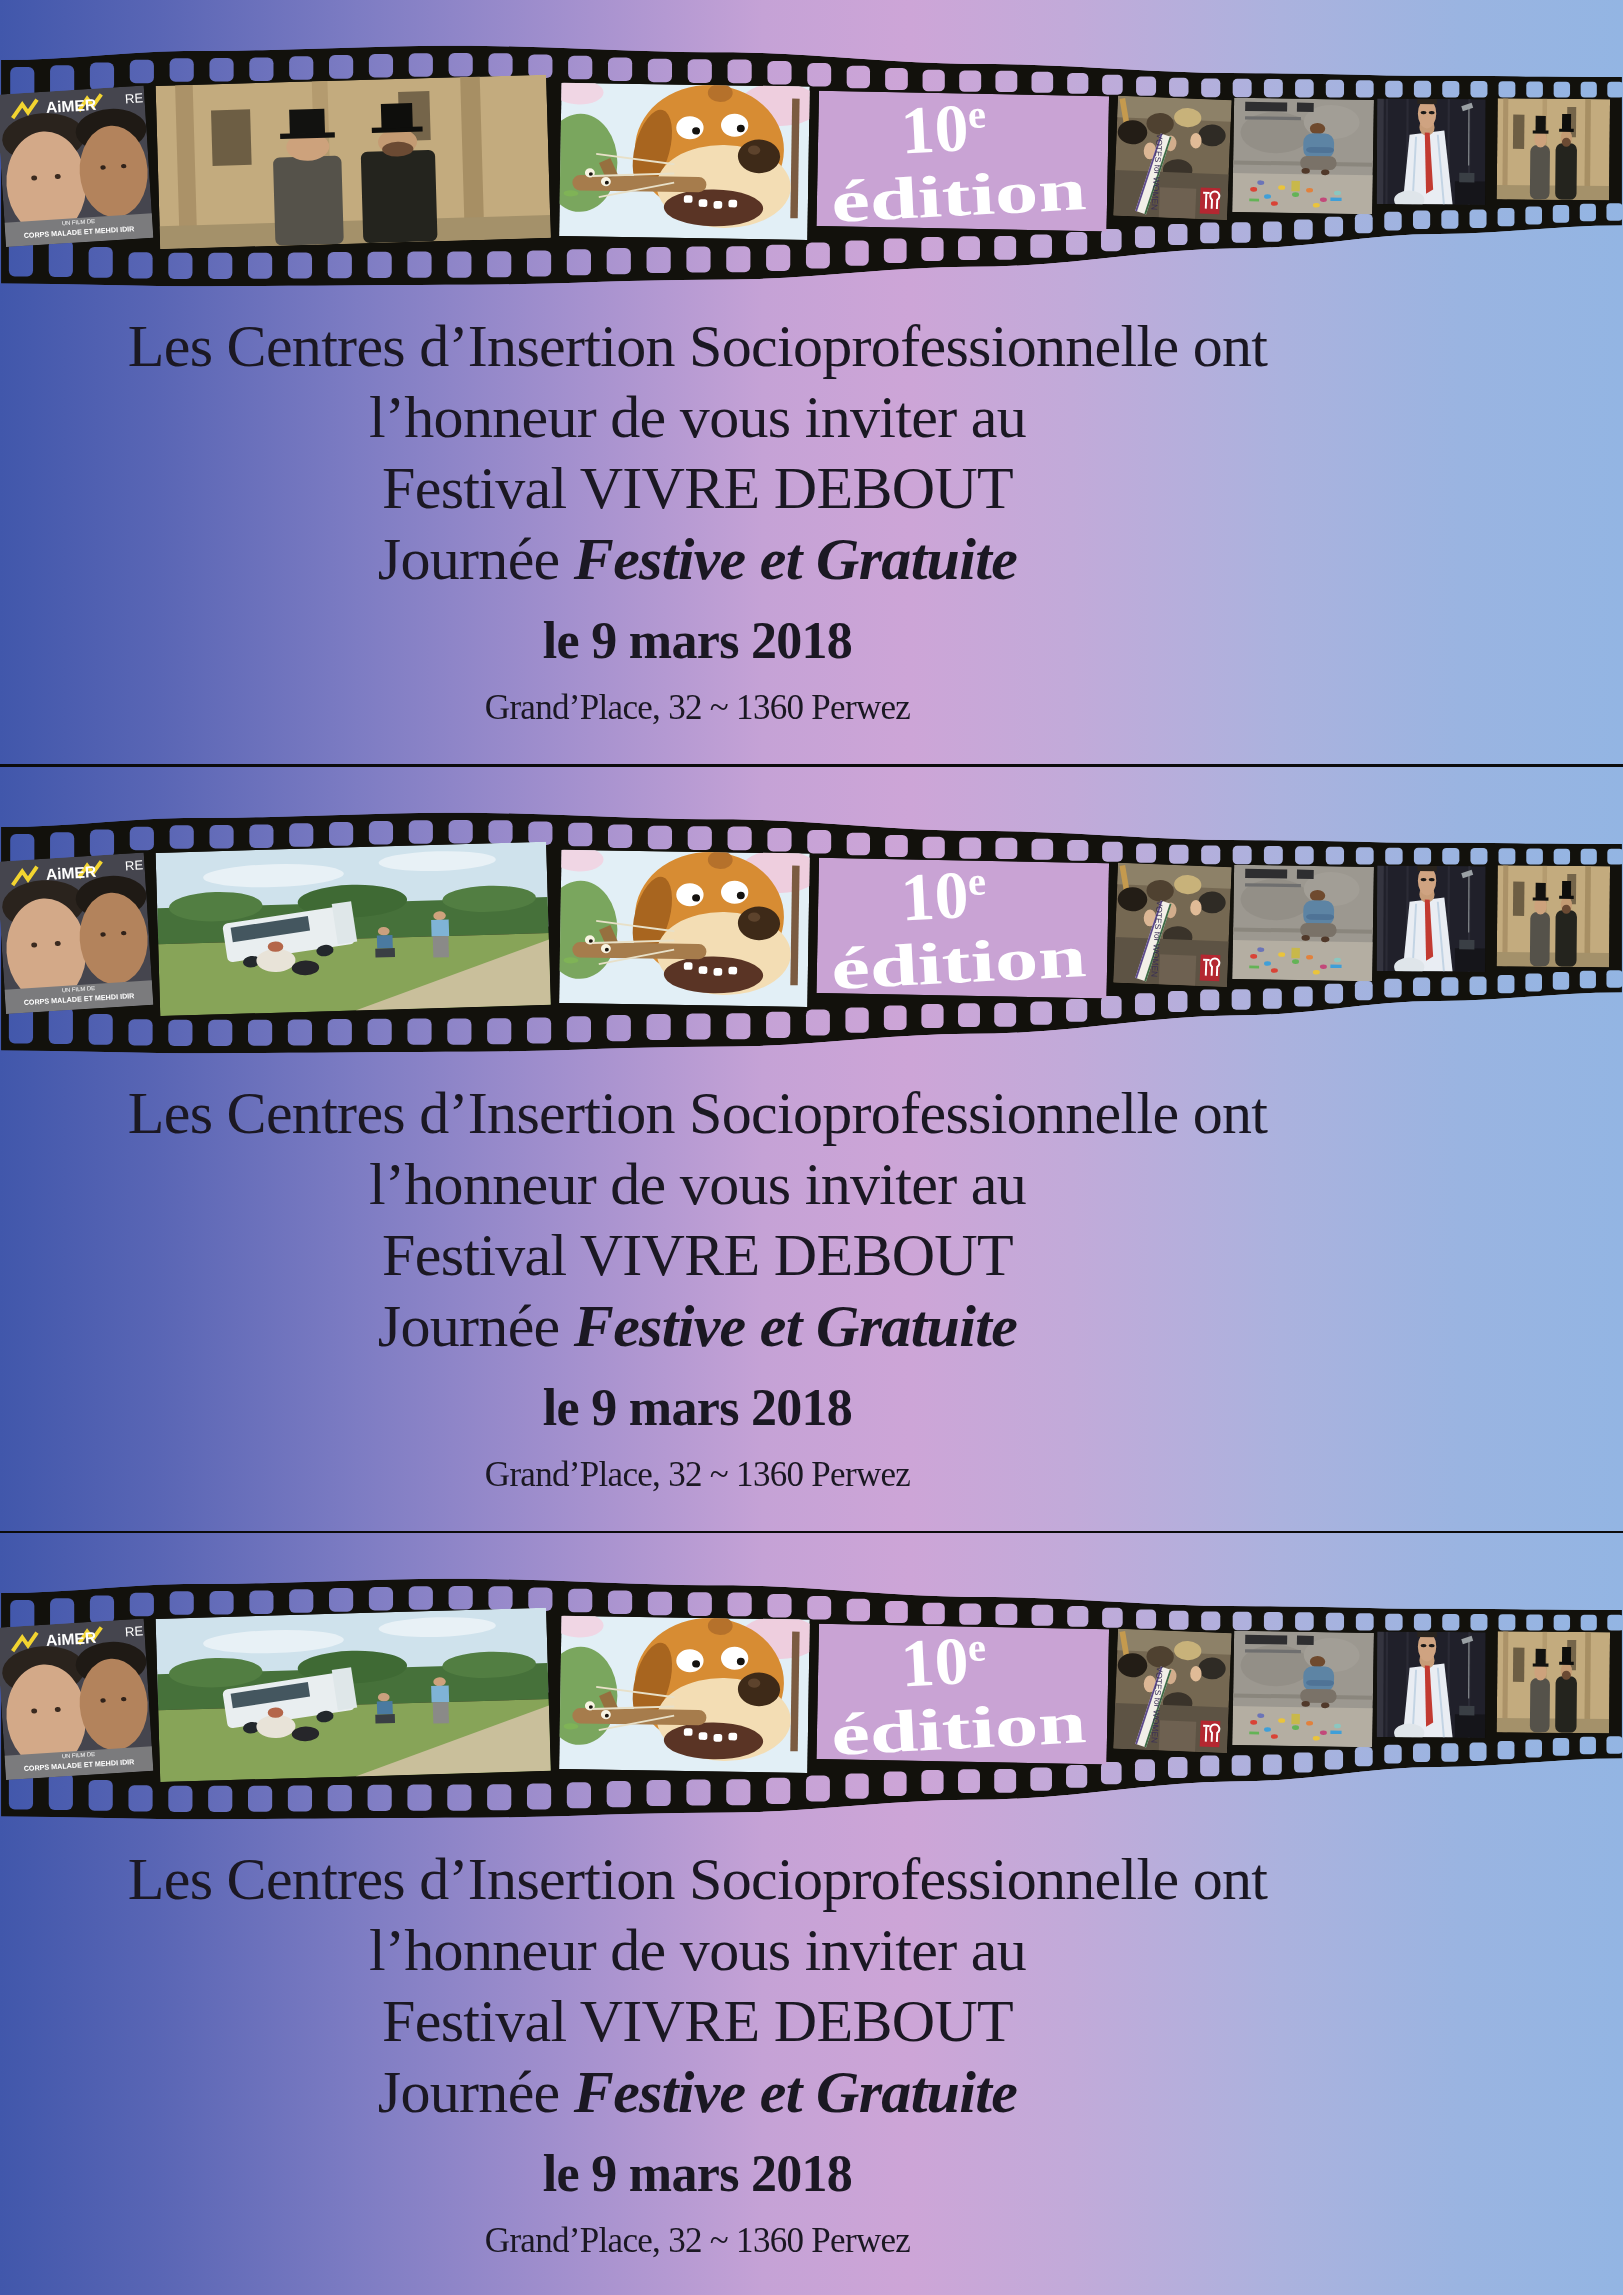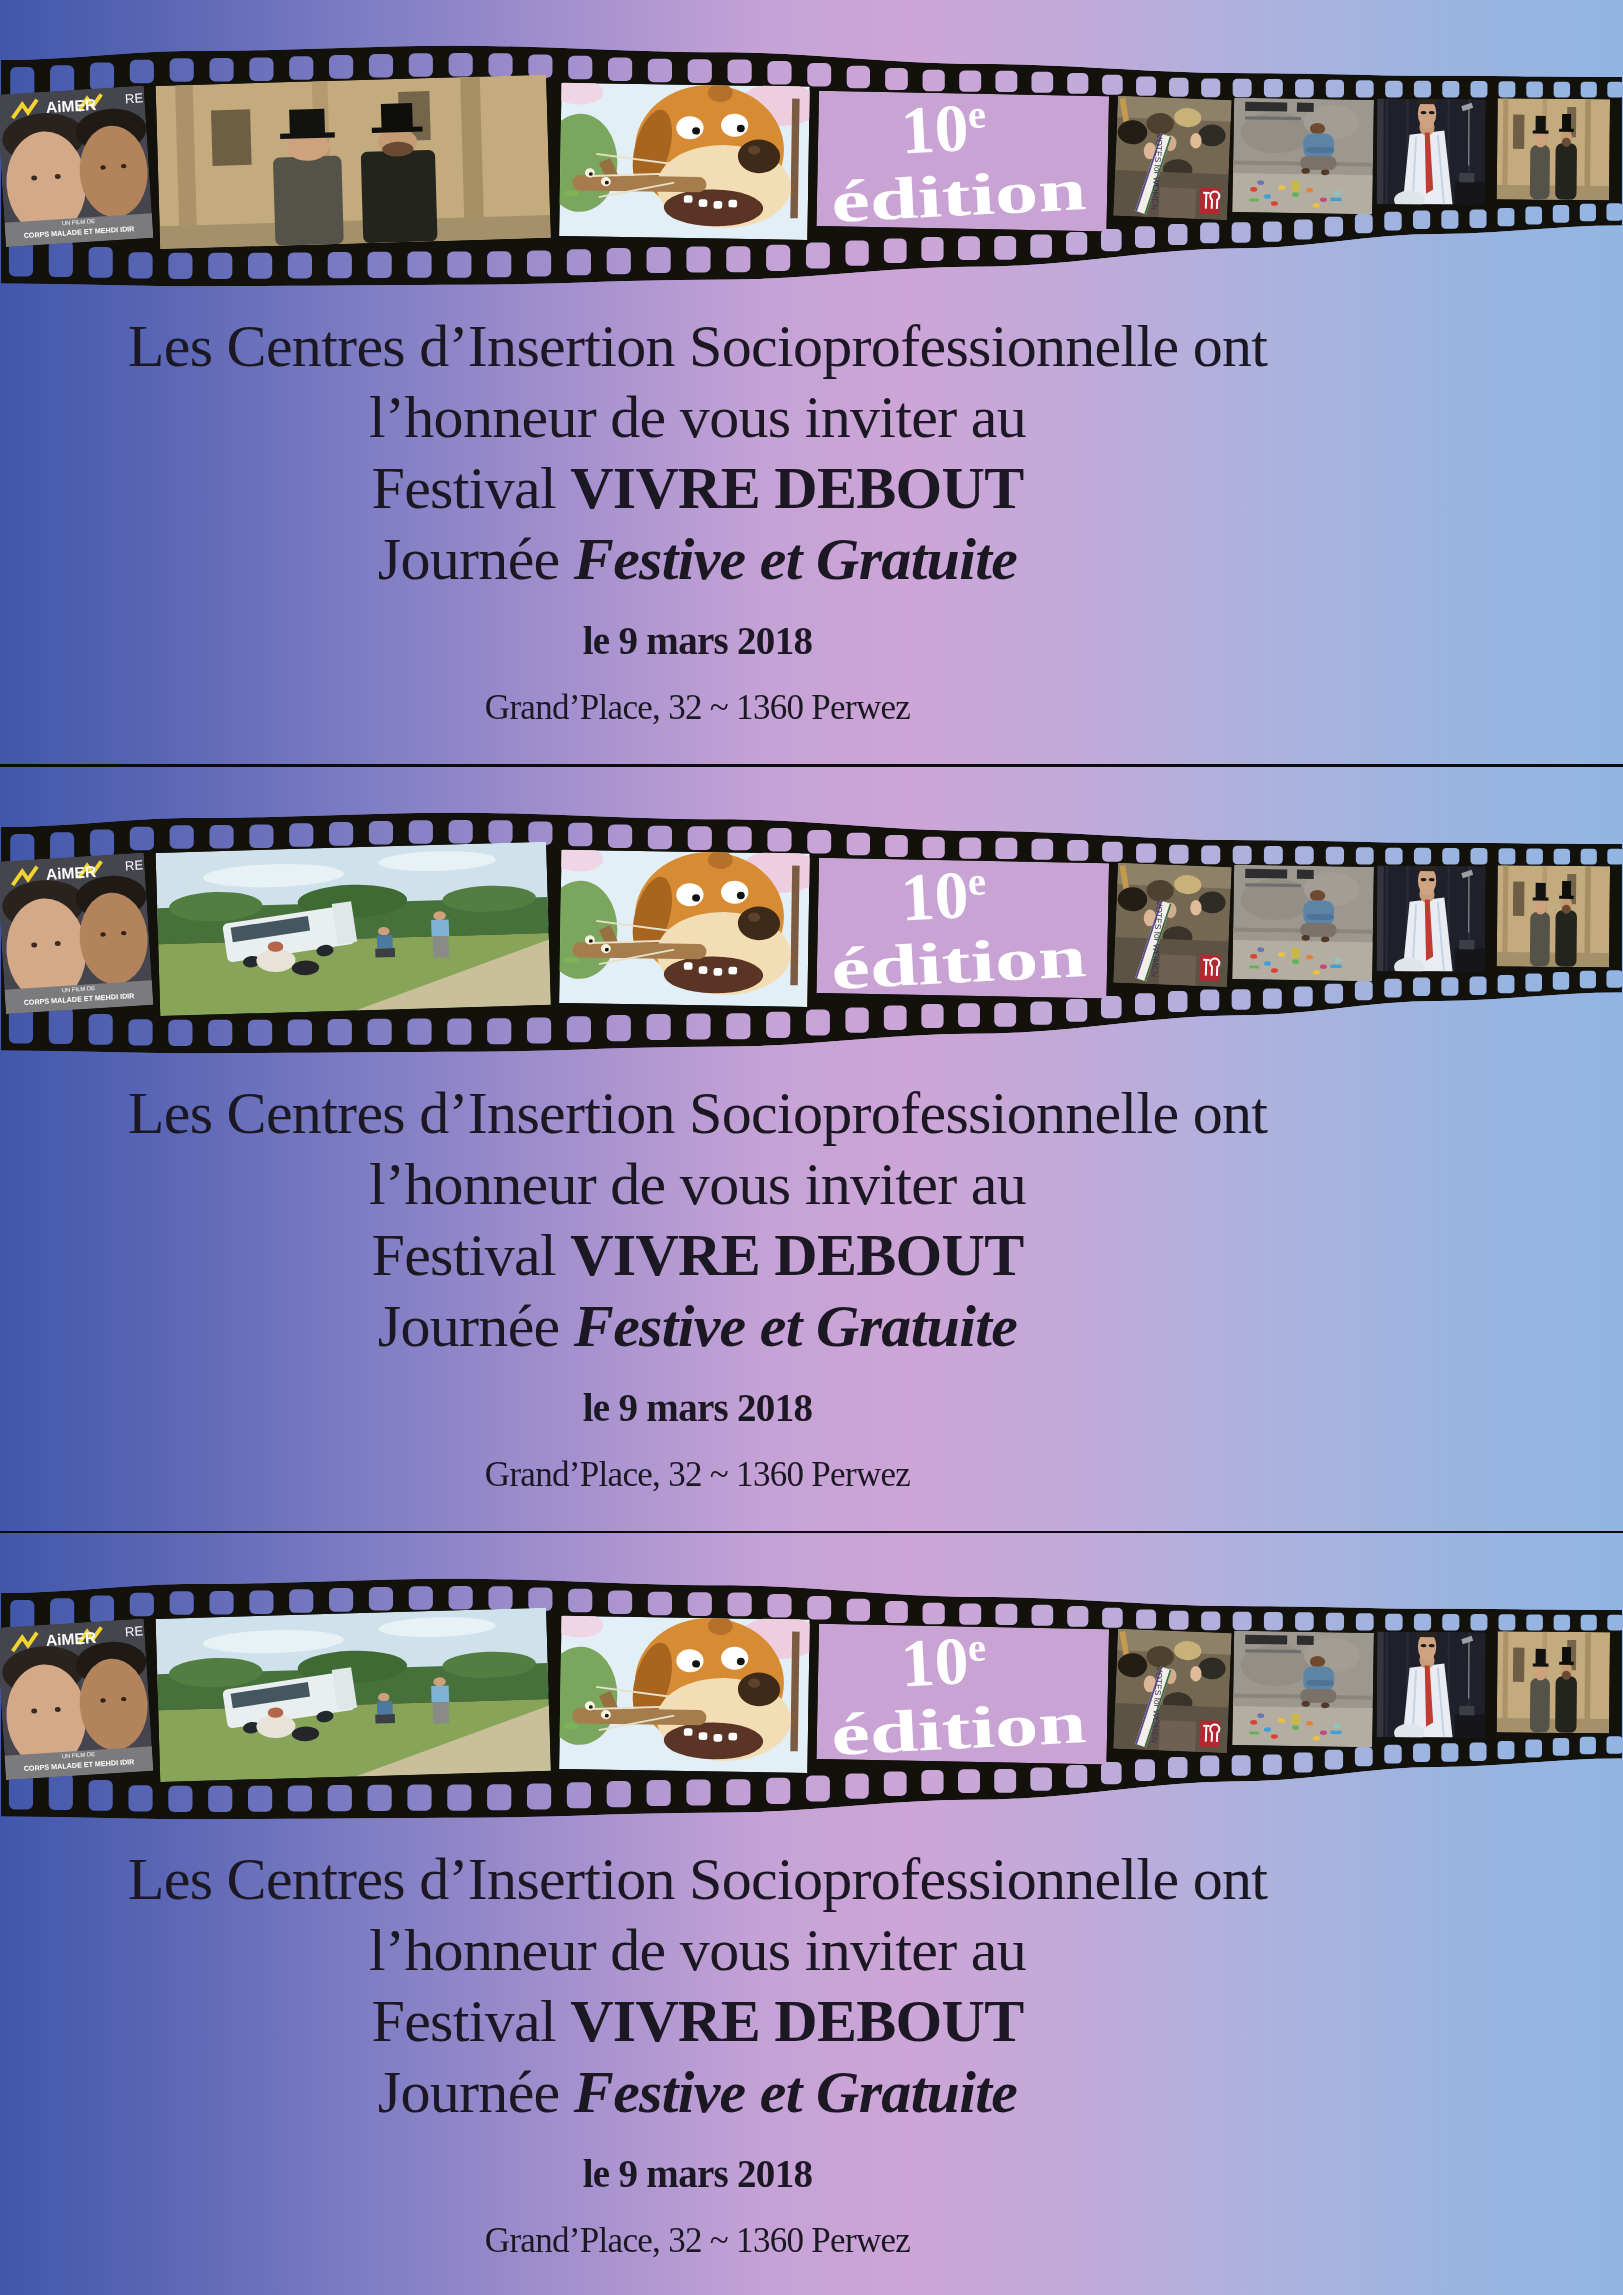--- a/index.html
+++ b/index.html
@@ -9,23 +9,23 @@
     background:linear-gradient(90deg,#4157ab 0%,#5a66b5 10%,#7d7cc3 22%,#a390ce 35%,#c5a2d6 47%,#cda5d7 56%,#c2aad9 66%,#abb2de 79%,#9ab4e1 90%,#93b5e3 100%);
     font-family:"Liberation Serif",serif;color:#1b1823;
   }
   .flyer{position:relative;height:764px;overflow:hidden}
   .flyer.last{height:762px}
   .divider{height:2.6px;background:#0c0c0c}
   svg.strip{position:absolute;top:0;left:0;width:1623px;height:294px;display:block}
   .invite{position:absolute;top:311px;left:0;width:1395px;text-align:center;letter-spacing:-0.7px}
   .l{white-space:nowrap}
   .l1,.l2,.l3,.l4{font-size:60px;line-height:71px}
-  .l3 b{font-weight:700}
+  .l3 b{font-weight:400}
   .l4 b{font-weight:700;font-style:italic}
-  .l5{font-size:39px;line-height:92px;font-weight:700}
+  .l5{font-size:52px;line-height:92px;font-weight:700}
   .l6{font-size:35px;line-height:42px}
 </style>
 </head>
 <body>
 
 <div>
 
   <section class="flyer">
     <svg class="strip" viewBox="0 0 2481 450">
         <defs>

